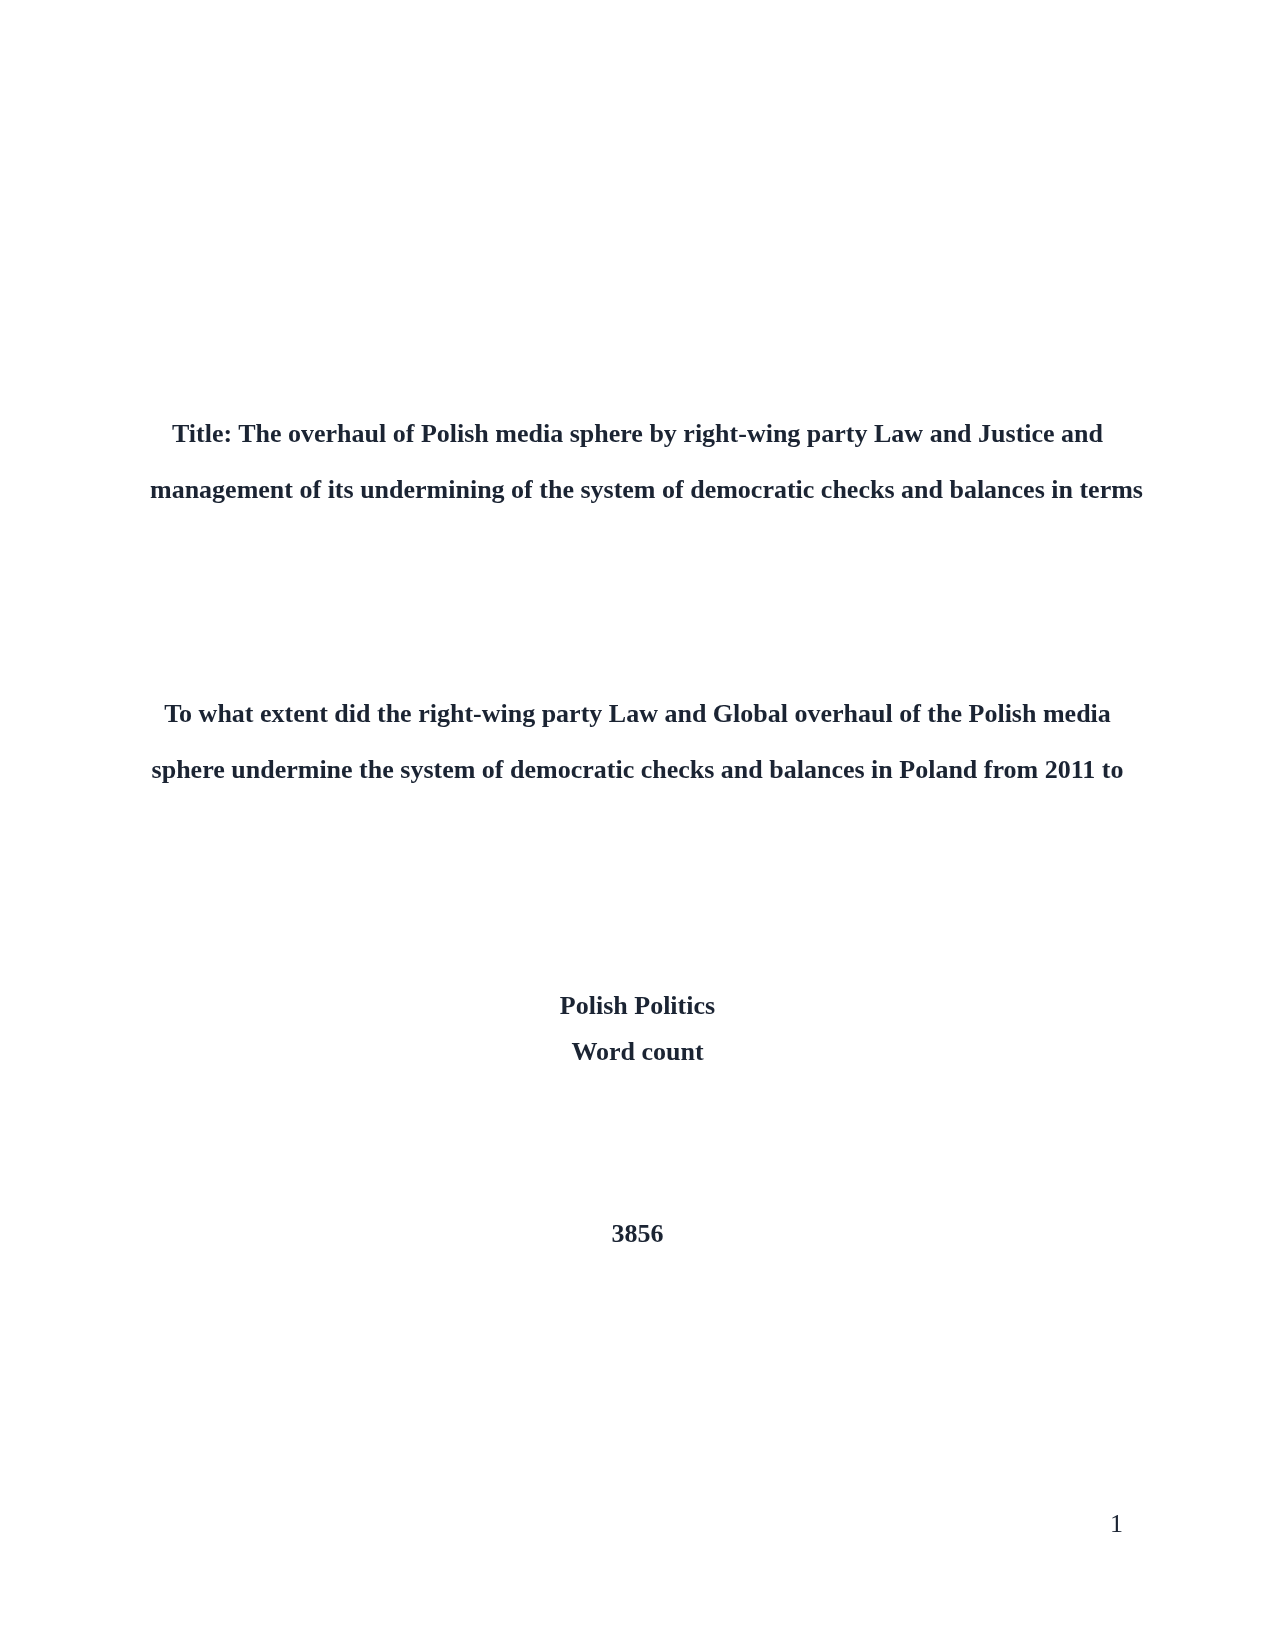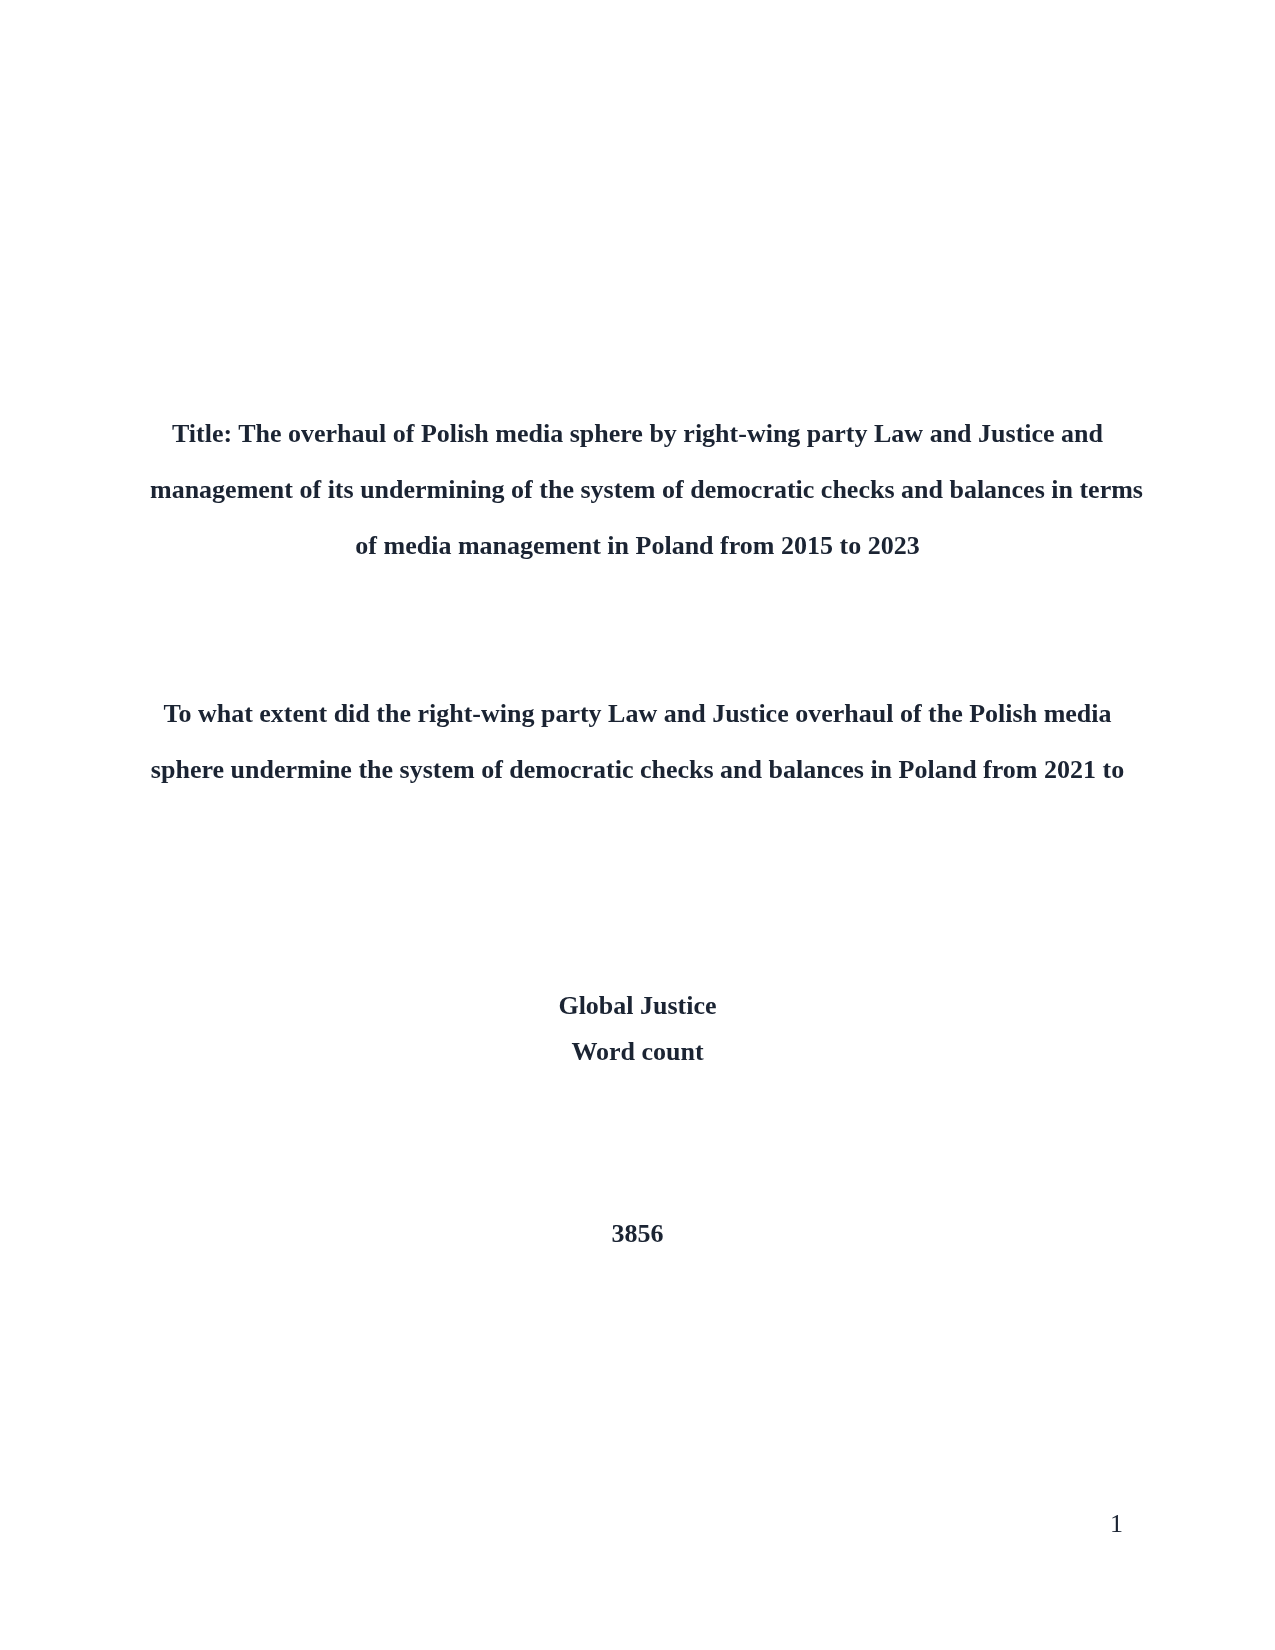--- a/index.html
+++ b/index.html
@@ -44,29 +44,28 @@
   }
 </style>
 </head>
 <body>
 
 <div class="page">
 
   <div class="text-block title-block">
     <span class="line">Title: The overhaul of Polish media sphere by right-wing party Law and Justice and</span>
     <span class="line">management of its undermining of the system of democratic checks and balances in terms</span>
-    <span class="line">of media management in Poland from 2015 to 2023</span>
   </div>
 
   <div class="text-block rq-block">
-    <span class="line">To what extent did the right-wing party Law and Justice overhaul of the Polish media</span>
-    <span class="line">sphere undermine the system of democratic checks and balances in Poland from 2021 to</span>
+    <span class="line">To what extent did the right-wing party Law and Global overhaul of the Polish media</span>
+    <span class="line">sphere undermine the system of democratic checks and balances in Poland from 2011 to</span>
   </div>
 
-  <div class="text-block course-line">Global Justice</div>
+  <div class="text-block course-line">Polish Politics</div>
 
   <div class="text-block wc-label-line">Word count</div>
 
   <div class="text-block wc-value-line">3856</div>
 
   <div class="page-number">1</div>
 
 </div>
 
 </body></html>

